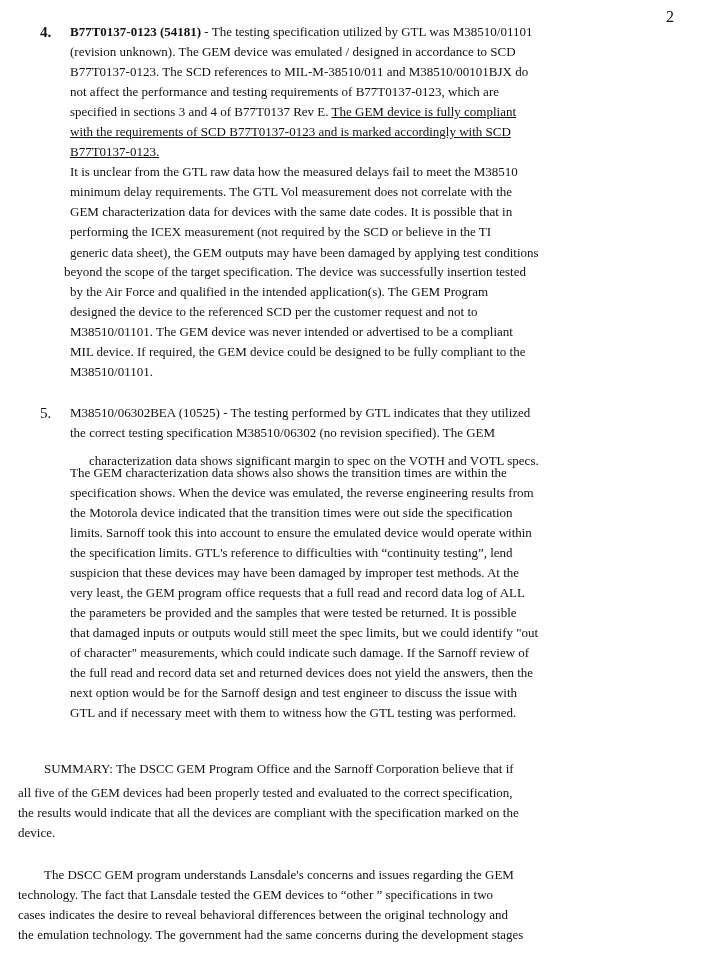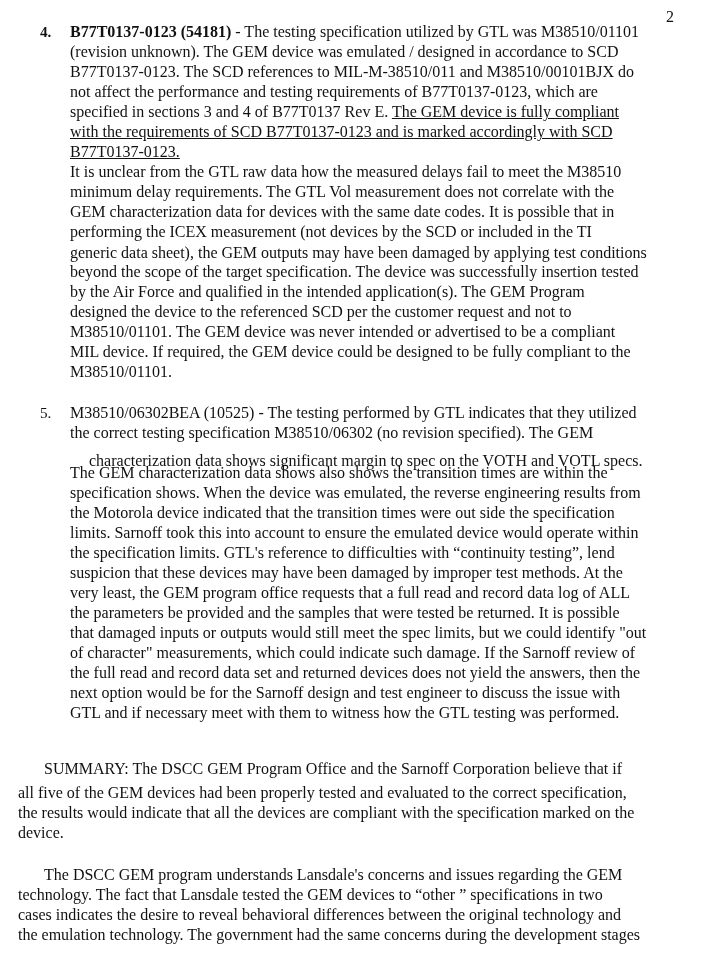--- a/index.html
+++ b/index.html
@@ -1,19 +1,19 @@
 <!DOCTYPE html>
 <html><head>
 <meta charset="utf-8">
 <style>
   html, body { margin:0; padding:0; background:#ffffff; }
   body { width:709px; height:974px; position:relative; overflow:hidden;
          font-family:"Liberation Serif", "DejaVu Serif", serif; color:#111; }
   .page-num { position:absolute; left:666px; top:8px; font-size:16px; }
-  .line { position:absolute; white-space:nowrap; font-size:16px; line-height:18px; }
+  .line { position:absolute; white-space:nowrap; font-size:13px; line-height:18px; }
   .num { position:absolute; font-size:15.2px; line-height:18px; }
   .u { text-decoration:underline; }
   b { font-weight:bold; }
 </style>
 </head>
 <body>
 
 <div class="page-num">2</div>
 
 <div>
@@ -22,23 +22,23 @@
   <div class="line" style="left:70px;top:43px;">(revision unknown). The GEM device was emulated / designed in accordance to SCD</div>
   <div class="line" style="left:70px;top:63px;">B77T0137-0123.  The SCD references to MIL-M-38510/011 and M38510/00101BJX do</div>
   <div class="line" style="left:70px;top:83px;">not affect the performance and testing requirements of B77T0137-0123, which are</div>
   <div class="line" style="left:70px;top:103px;"><span>specified in sections 3 and 4 of B77T0137 Rev E. </span><span class="u">The GEM device is fully compliant</span></div>
   <div class="line u" style="left:70px;top:123px;">with the requirements of SCD B77T0137-0123 and is marked accordingly with SCD</div>
   <div class="line u" style="left:70px;top:143px;">B77T0137-0123.</div>
 
   <div class="line" style="left:70px;top:163px;">It is unclear from the GTL raw data how the measured delays fail to meet the M38510</div>
   <div class="line" style="left:70px;top:183px;">minimum delay requirements. The GTL Vol measurement does not correlate with the</div>
   <div class="line" style="left:70px;top:203px;">GEM characterization data for devices with the same date codes.  It is possible that in</div>
-  <div class="line" style="left:70px;top:223px;">performing the ICEX measurement (not devices by the SCD or included in the TI</div>
+  <div class="line" style="left:70px;top:223px;">performing the ICEX measurement (not required by the SCD or believe in the TI</div>
   <div class="line" style="left:70px;top:244px;">generic data sheet), the GEM outputs may have been damaged by applying test conditions</div>
-  <div class="line" style="left:70px;top:263px;">beyond the scope of the target specification.  The device was successfully insertion tested</div>
+  <div class="line" style="left:64px;top:263px;">beyond the scope of the target specification.  The device was successfully insertion tested</div>
   <div class="line" style="left:70px;top:283px;">by the Air Force and qualified in the intended application(s).  The GEM Program</div>
   <div class="line" style="left:70px;top:303px;text-align:right;">designed the device to the referenced SCD per the customer request and not to</div>
   <div class="line" style="left:70px;top:323px;">M38510/01101. The GEM device was never intended or advertised to be a compliant</div>
   <div class="line" style="left:70px;top:343px;">MIL device. If required, the GEM device could be designed to be fully compliant to the</div>
   <div class="line" style="left:70px;top:363px;">M38510/01101.</div>
 </div>
 
 <div>
   <div class="num" style="left:40px;top:404px;">5.</div>
   <div class="line" style="left:70px;top:404px;"><span>M38510/06302BEA (10525)</span><span> - The testing performed by GTL indicates that they utilized</span></div>

